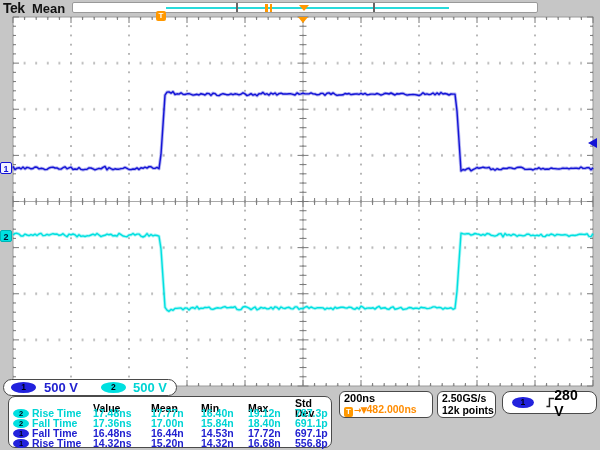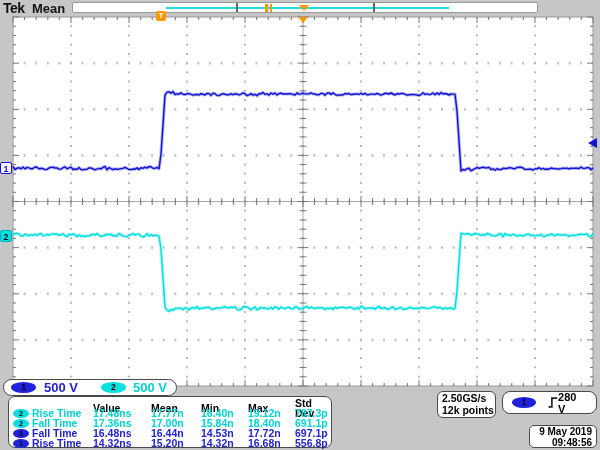--- a/index.html
+++ b/index.html
@@ -56,21 +56,21 @@
   .mrow .mname{display:flex;align-items:center;gap:3px;white-space:nowrap;}
   .mrow.c1r{color:#2222d0;} .mrow.c2r{color:#00d4d4;}
   .hbox{left:339px;top:391px;width:94px;height:27px;border-radius:6px;padding:1px 0 0 4px;}
   .hbox .tb{font-size:11px;font-weight:bold;color:#000;line-height:11px;}
   .hbox .delayline{font-size:10.5px;font-weight:bold;color:#ff8c00;line-height:11px;white-space:nowrap;}
   .hbox .arr{font-family:"DejaVu Sans",sans-serif;font-size:9px;letter-spacing:-1px;}
   .abox{left:437px;top:391px;width:59px;height:27px;border-radius:6px;padding:1px 0 0 4px;font-size:10.5px;font-weight:bold;color:#000;line-height:11.5px;}
   .trbox{left:502px;top:391px;width:95px;height:23px;border-radius:8px;display:flex;align-items:center;}
   .trbox .e1{margin-left:9px;}
   .trbox .slope{margin-left:12px;}
-  .trbox .tlevel{margin-left:auto;margin-right:10px;font-size:11px;font-weight:bold;color:#000;}
+  .trbox .tlevel{margin-left:auto;margin-right:10px;font-size:14px;font-weight:bold;color:#000;}
   .datebox{left:529px;top:425px;width:68px;height:23px;border-radius:5px;text-align:right;padding:1px 4px 0 0;font-size:10px;font-weight:bold;color:#000;line-height:10.5px;}
   
   .trig-arrow{position:absolute;left:588px;top:138px;width:0;height:0;border-top:5px solid transparent;border-bottom:5px solid transparent;border-right:9px solid #1414d6;}
 </style>
 </head>
 <body>
 
 <div class="screen">
 
   <span class="tek-logo">Tek</span>
@@ -438,32 +438,32 @@
           <span>Rise Time</span>
         </span>
       <span>14.32ns</span>
       <span>15.20n</span>
       <span>14.32n</span>
       <span>16.68n</span>
       <span>556.8p</span>
     </div>
   </div>
 
+  <div class="rbox hbox">
+    <div class="tb">200ns</div>
+    <div class="delayline"><span class="tbadge inline">T</span><span class="arr">→▼</span><span>482.000ns</span></div>
+  </div>
 
   <div class="rbox abox">
     <div>2.50GS/s</div>
     <div>12k points</div>
   </div>
 
   <div class="rbox trbox">
     <span class="ell big e1">1</span>
     <svg class="slope" width="10" height="13" viewBox="0 0 10 13">
       <path d="M0.5,11 H4 V2 H9.5" fill="none" stroke="#222" stroke-width="1.7"></path>
     </svg>
     <span class="tlevel">280 V</span>
   </div>
 
-  <div class="rbox datebox">
-    <div>9 May 2019</div>
-    <div>09:48:56</div>
-  </div>
 
 </div>
 
 </body></html>

